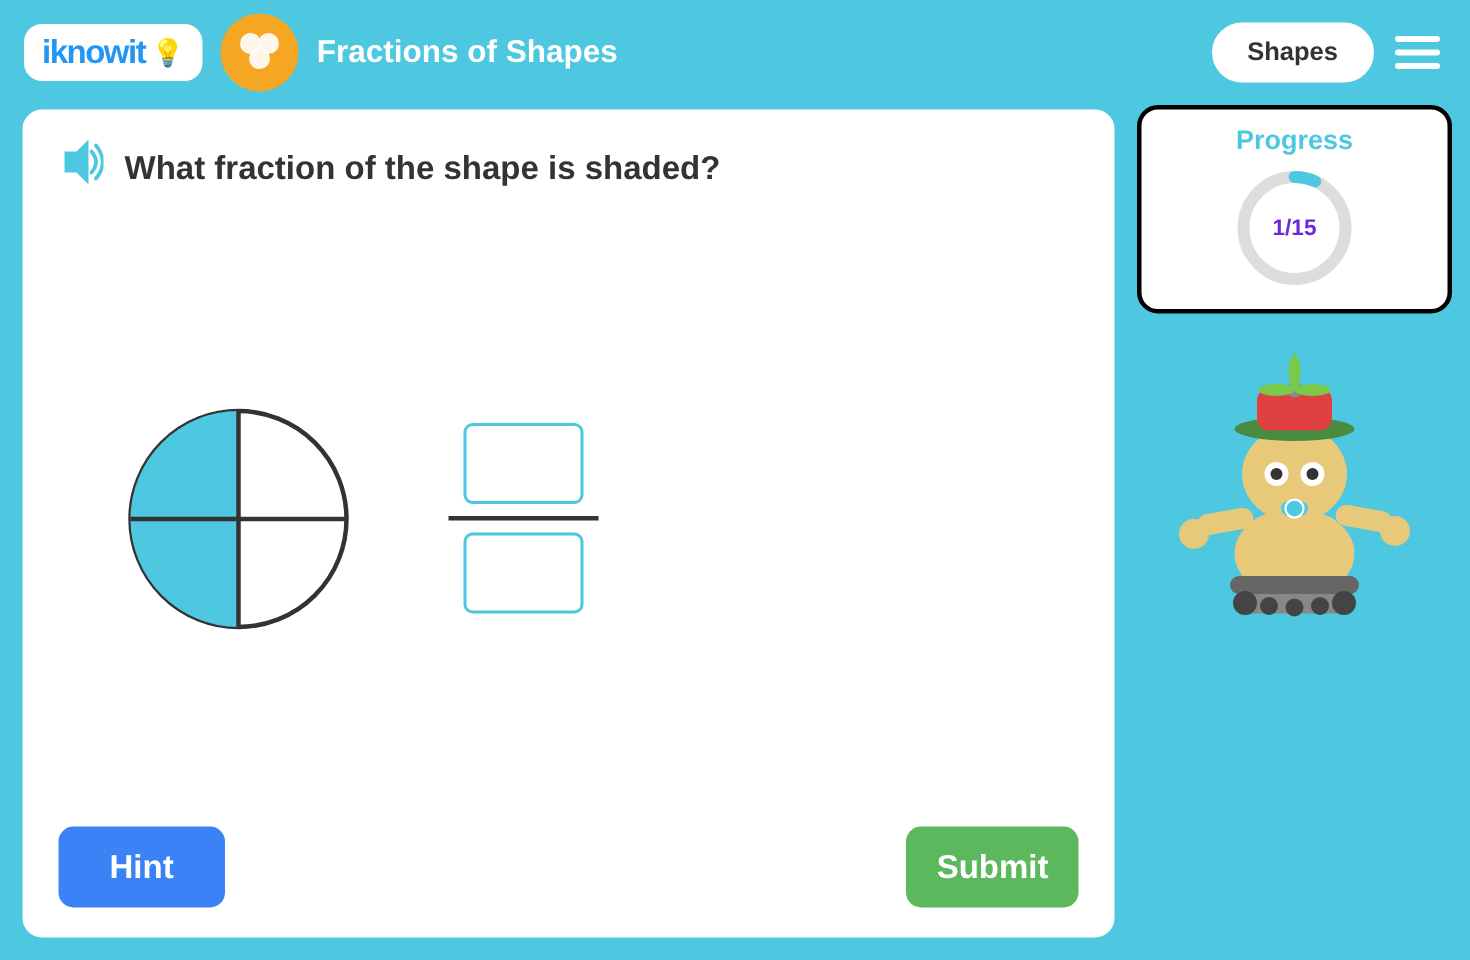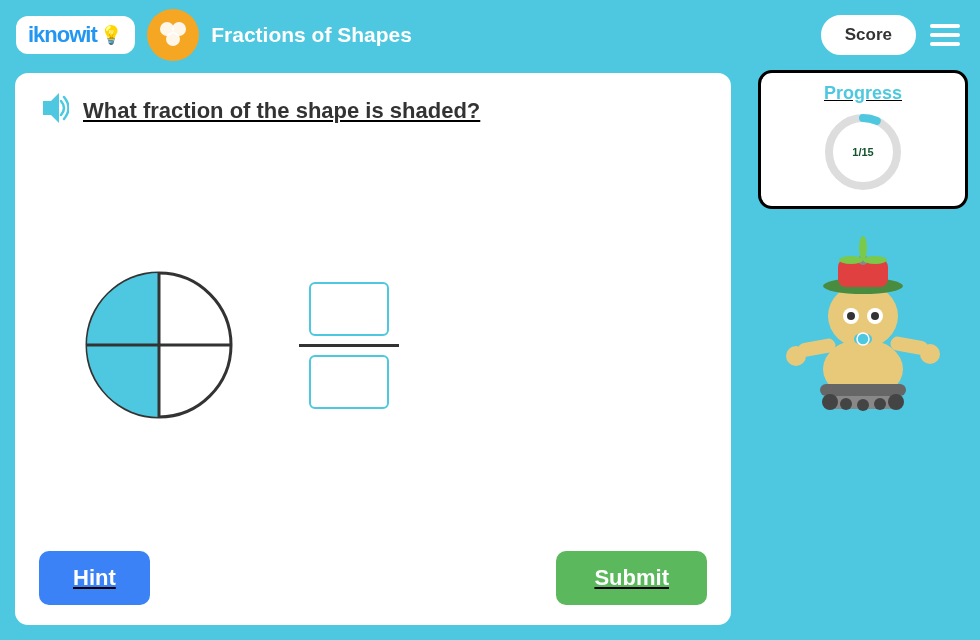--- a/index.html
+++ b/index.html
@@ -88,23 +88,22 @@
       height: 4px;
       background: white;
       border-radius: 2px;
       display: block;
     }
 
     
     .main-container {
       display: flex;
       margin: 0 12px 12px 12px;
-      gap: 24px;
+      gap: 12px;
       height: calc(640px - 70px - 12px);
-      text-decoration: underline;
     }
 
     
     .content-area {
       flex: 1;
       background: white;
       border-radius: 16px;
       padding: 20px 24px;
       display: flex;
       flex-direction: column;
@@ -189,21 +188,21 @@
       font-size: 22px;
       font-weight: 800;
       color: white;
       cursor: pointer;
     }
 
     .submit-btn {
       background: #5cb85c;
       border: none;
       border-radius: 10px;
-      padding: 14px 38px;
+      padding: 14px 20px;
       font-size: 22px;
       font-weight: 800;
       color: white;
       cursor: pointer;
     }
 
     .progress-card, .score-card {
       background: white;
       border-radius: 14px;
       border: 3px solid #000000;
@@ -228,23 +227,23 @@
       height: 80px;
     }
     .circle-progress svg {
       transform: rotate(-90deg);
     }
     .circle-label {
       position: absolute;
       top: 50%;
       left: 50%;
       transform: translate(-50%, -50%);
-      font-size: 11px;
+      font-size: 15px;
       font-weight: 700;
-      color: #14532d;
+      color: #6d28d9;
     }
 
     
     .nav-arrow {
       position: absolute;
       bottom: 8px;
       right: 8px;
       color: #4dc8e0;
       font-size: 26px;
       cursor: pointer;
@@ -280,21 +279,21 @@
   <div class="topic-icon">
 
     <svg width="34" height="34" viewBox="0 0 34 34">
       <circle cx="11" cy="11" r="7" fill="white" opacity="0.9"></circle>
       <circle cx="23" cy="11" r="7" fill="white" opacity="0.9"></circle>
       <circle cx="17" cy="21" r="7" fill="white" opacity="0.9"></circle>
     </svg>
   </div>
   <span class="topic-title">Fractions of Shapes</span>
   <div class="header-right">
-    <button class="assign-btn">Score</button>
+    <button class="assign-btn">Shapes</button>
     <button class="menu-btn" aria-label="Menu">
       <span class="menu-bar"></span>
       <span class="menu-bar"></span>
       <span class="menu-bar"></span>
     </button>
   </div>
 </div>
 
 <div class="main-container">
 

